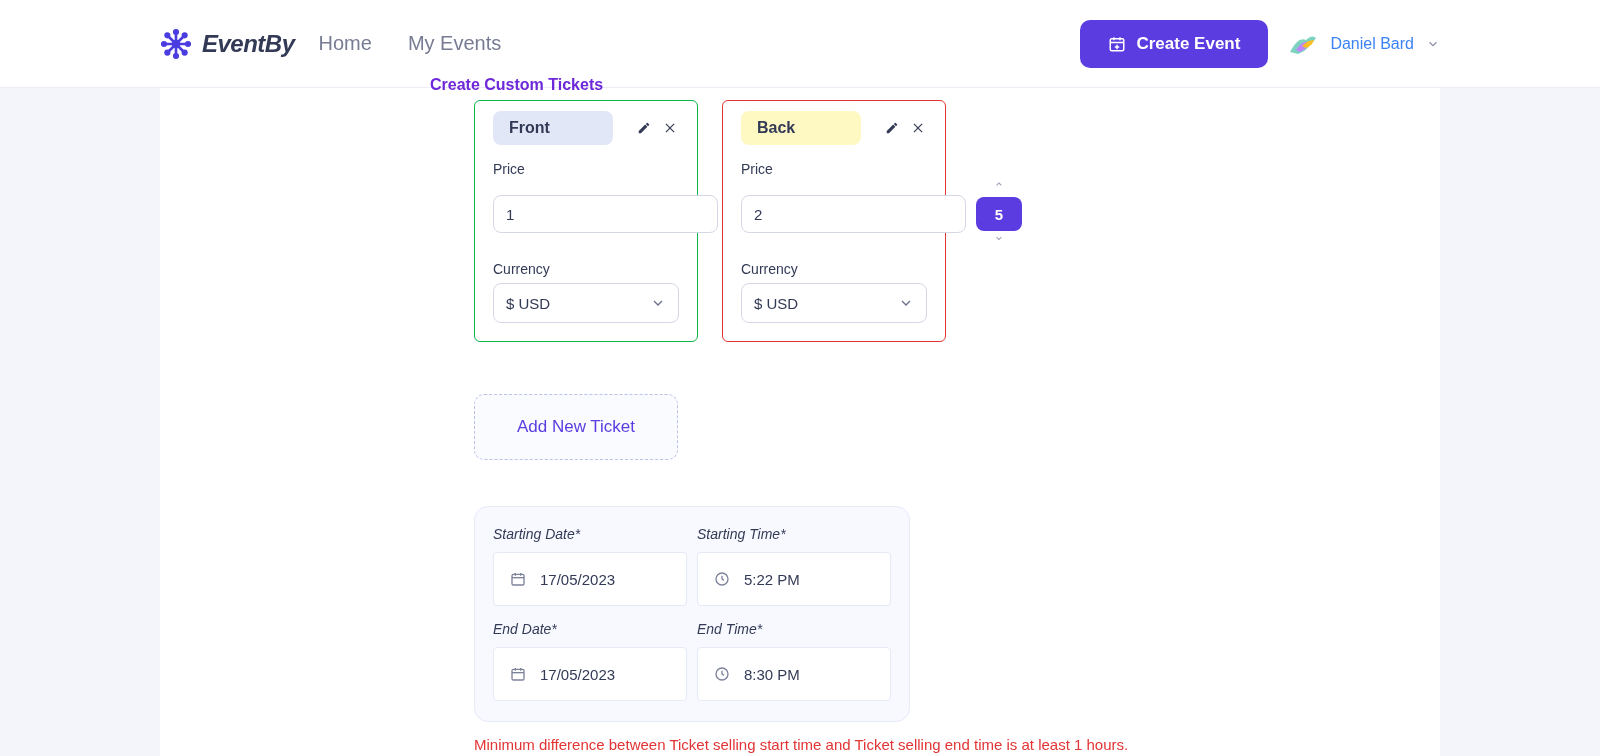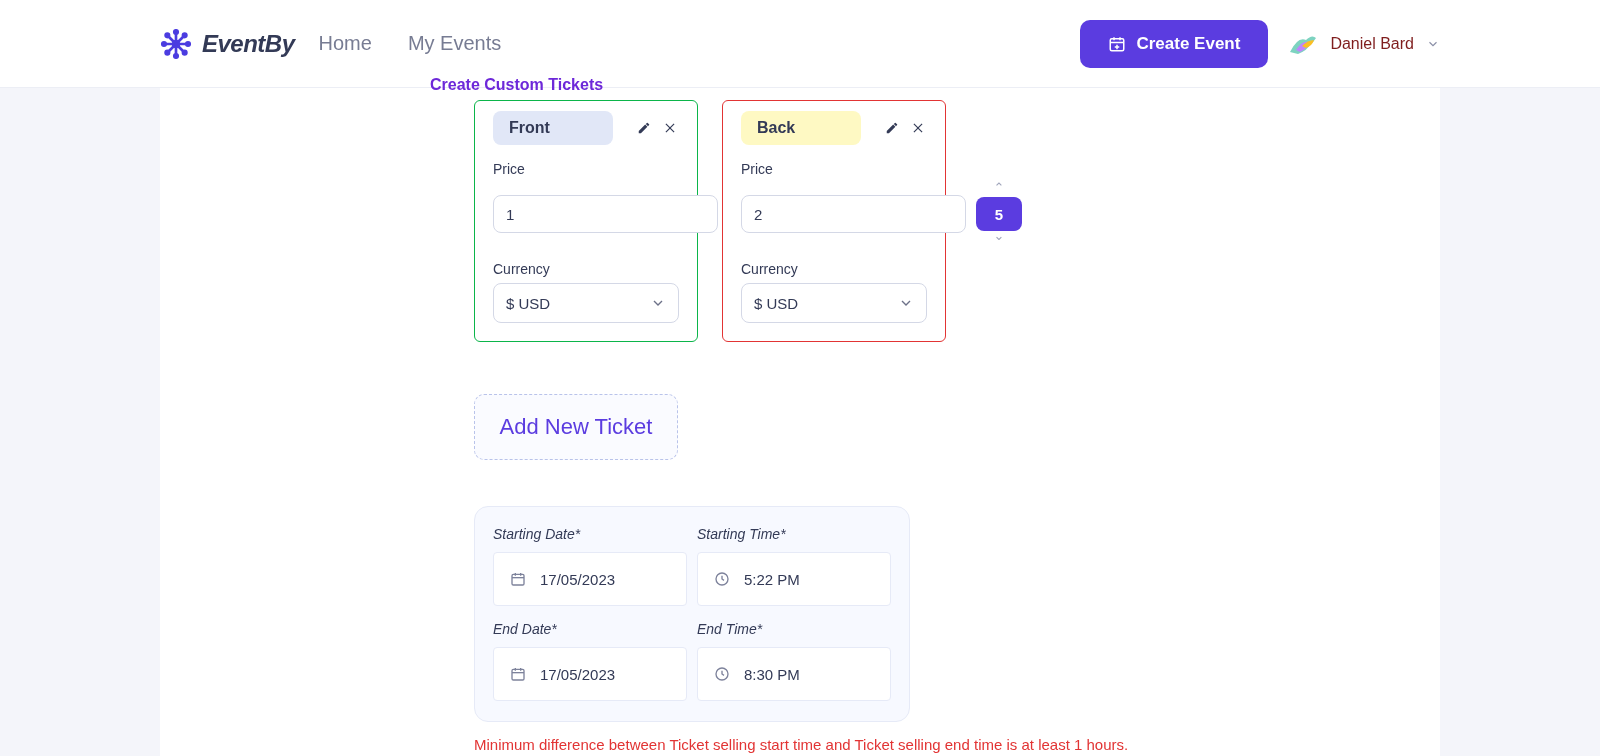--- a/index.html
+++ b/index.html
@@ -51,21 +51,21 @@
     display: flex;
     align-items: center;
     gap: 10px;
     cursor: pointer;
   }
   .create-btn svg { width: 18px; height: 18px; }
   .user-chip { display: flex; align-items: center; gap: 12px; cursor: pointer; }
   .avatar {
     width: 30px; height: 24px;
   }
-  .user-name { font-size: 16px; color: #7f1d1d; }
+  .user-name { font-size: 16px; color: #3b82f6; }
   .chev { color: #8a8fa7; }
 
   
   .page {
     width: 1280px;
     margin: 0 auto;
     background: #fff;
     height: 668px;
     padding: 0 44px;
     position: relative;
@@ -189,21 +189,21 @@
     margin-top: 52px;
     margin-left: 270px;
     width: 204px;
     height: 66px;
     border: 1.5px dashed #b9c3ea;
     border-radius: 10px;
     display: flex;
     align-items: center;
     justify-content: center;
     color: #5b3ce0;
-    font-size: 22px;
+    font-size: 17px;
     cursor: pointer;
     background: #fafbff;
   }
 
   .datetime-box {
     margin-top: 46px;
     margin-left: 270px;
     width: 436px;
     background: #f7f9ff;
     border: 1px solid #e6eaf7;

